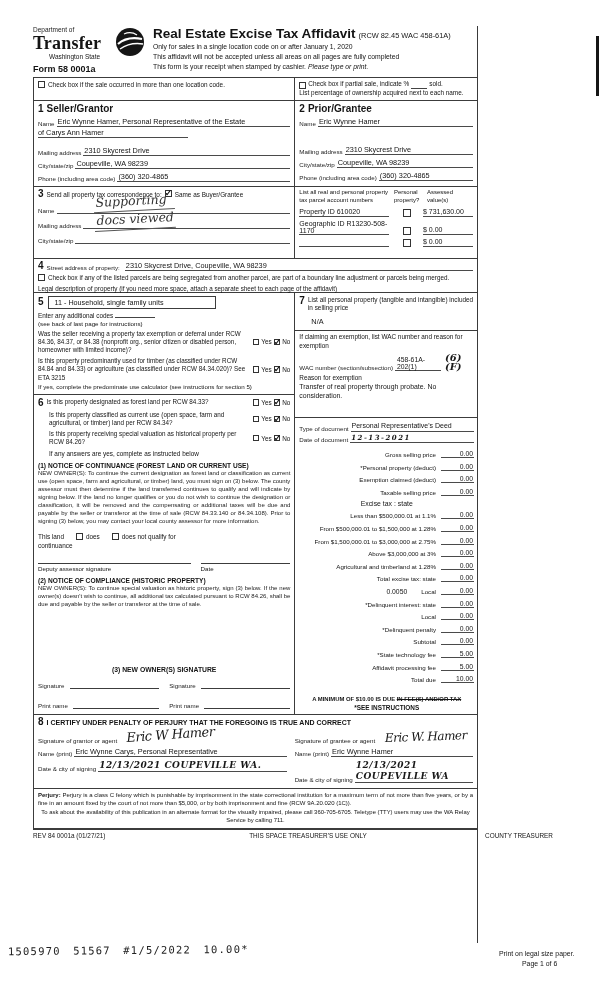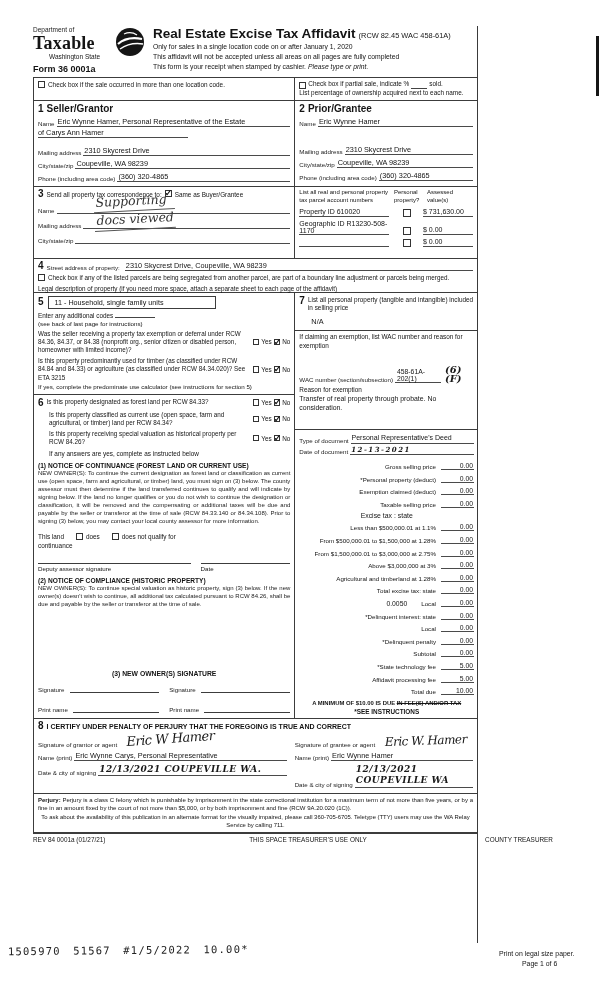--- a/index.html
+++ b/index.html
@@ -98,21 +98,21 @@
   .sigl .lab{font-size:6.2px;}
   .sline{flex:1;border-bottom:1px solid #3c3c3c;height:8px;margin-left:3px;}
   .sigl + .sigl{margin-top:12px;}
   
   .sec7{padding:3px 3px 4px 4px;}
   .s7head{display:flex;gap:3px;}
   .s7txt{font-size:6.4px;line-height:1.3;flex:1;}
   .na{font-size:7.3px;margin:5px 0 4px 12px;}
   .exdiv{border-top:1px solid #3c3c3c;margin:3px -3px 0 -4px;}
   .exh{font-size:6.4px;line-height:1.3;margin-top:2px;}
-  .wacrow{display:flex;align-items:flex-end;margin-top:15px;justify-content:flex-end;}
+  .wacrow{display:flex;align-items:flex-end;margin-top:3px;justify-content:flex-end;}
   .wacval{border-bottom:1px solid #4a4a4a;font-size:6.8px;padding:0 2px;}
   .wachand{font-family:"DejaVu Serif",serif;font-style:italic;font-weight:bold;font-size:10px;margin-left:4px;line-height:.9;}
   .rlab{font-size:6.4px;margin-top:3px;}
   .reason{font-size:6.9px;line-height:1.3;margin-top:2px;}
   .docblk{border-top:1px solid #3c3c3c;padding:2px 3px 1px 4px;margin-top:12px;}
   .docrow{display:flex;align-items:flex-end;margin-top:2px;}
   .docrow .val{font-size:7px;}
   .hand{font-family:"DejaVu Serif",serif;font-style:italic;color:#191919;}
   .bigdate{font-size:11px;letter-spacing:1.5px;font-weight:600;}
   .taxblk{flex:1;padding:1px 3px 3px 4px;display:flex;flex-direction:column;}
@@ -152,32 +152,32 @@
 </head>
 <body>
 
 <div class="page">
   <div class="form">
 
     <div class="hdr">
       <div class="logo">
         <div class="dept">Department of</div>
         <div class="revrow">
-          <span class="rev">Taxable</span>
+          <span class="rev">Transfer</span>
           <span class="logocircle">
             <svg width="30" height="30" viewBox="0 0 30 30">
                 <circle cx="15" cy="15" r="14" fill="#151515"></circle>
                 <path d="M3 17 Q12 9 27 12" stroke="#fff" stroke-width="2.2" fill="none"></path>
                 <path d="M5 22 Q15 15 28 17" stroke="#fff" stroke-width="1.5" fill="none"></path>
                 <path d="M9 7 Q16 4 22 8" stroke="#fff" stroke-width="1.3" fill="none"></path>
               </svg>
           </span>
         </div>
         <div class="wast">Washington State</div>
-        <div class="formno">Form 36 0001a</div>
+        <div class="formno">Form 58 0001a</div>
       </div>
       <div class="titleblk">
         <div class="t1">
           <span class="main">Real Estate Excise Tax Affidavit</span>
           <span class="ref">(RCW 82.45 WAC 458-61A)</span>
         </div>
         <div class="notes">
           <div>Only for sales in a single location code on or after January 1, 2020</div>
           <div>This affidavit will not be accepted unless all areas on all pages are fully completed</div>
           <div><span>This form is your receipt when stamped by cashier.</span> <i>Please type or print.</i></div>

